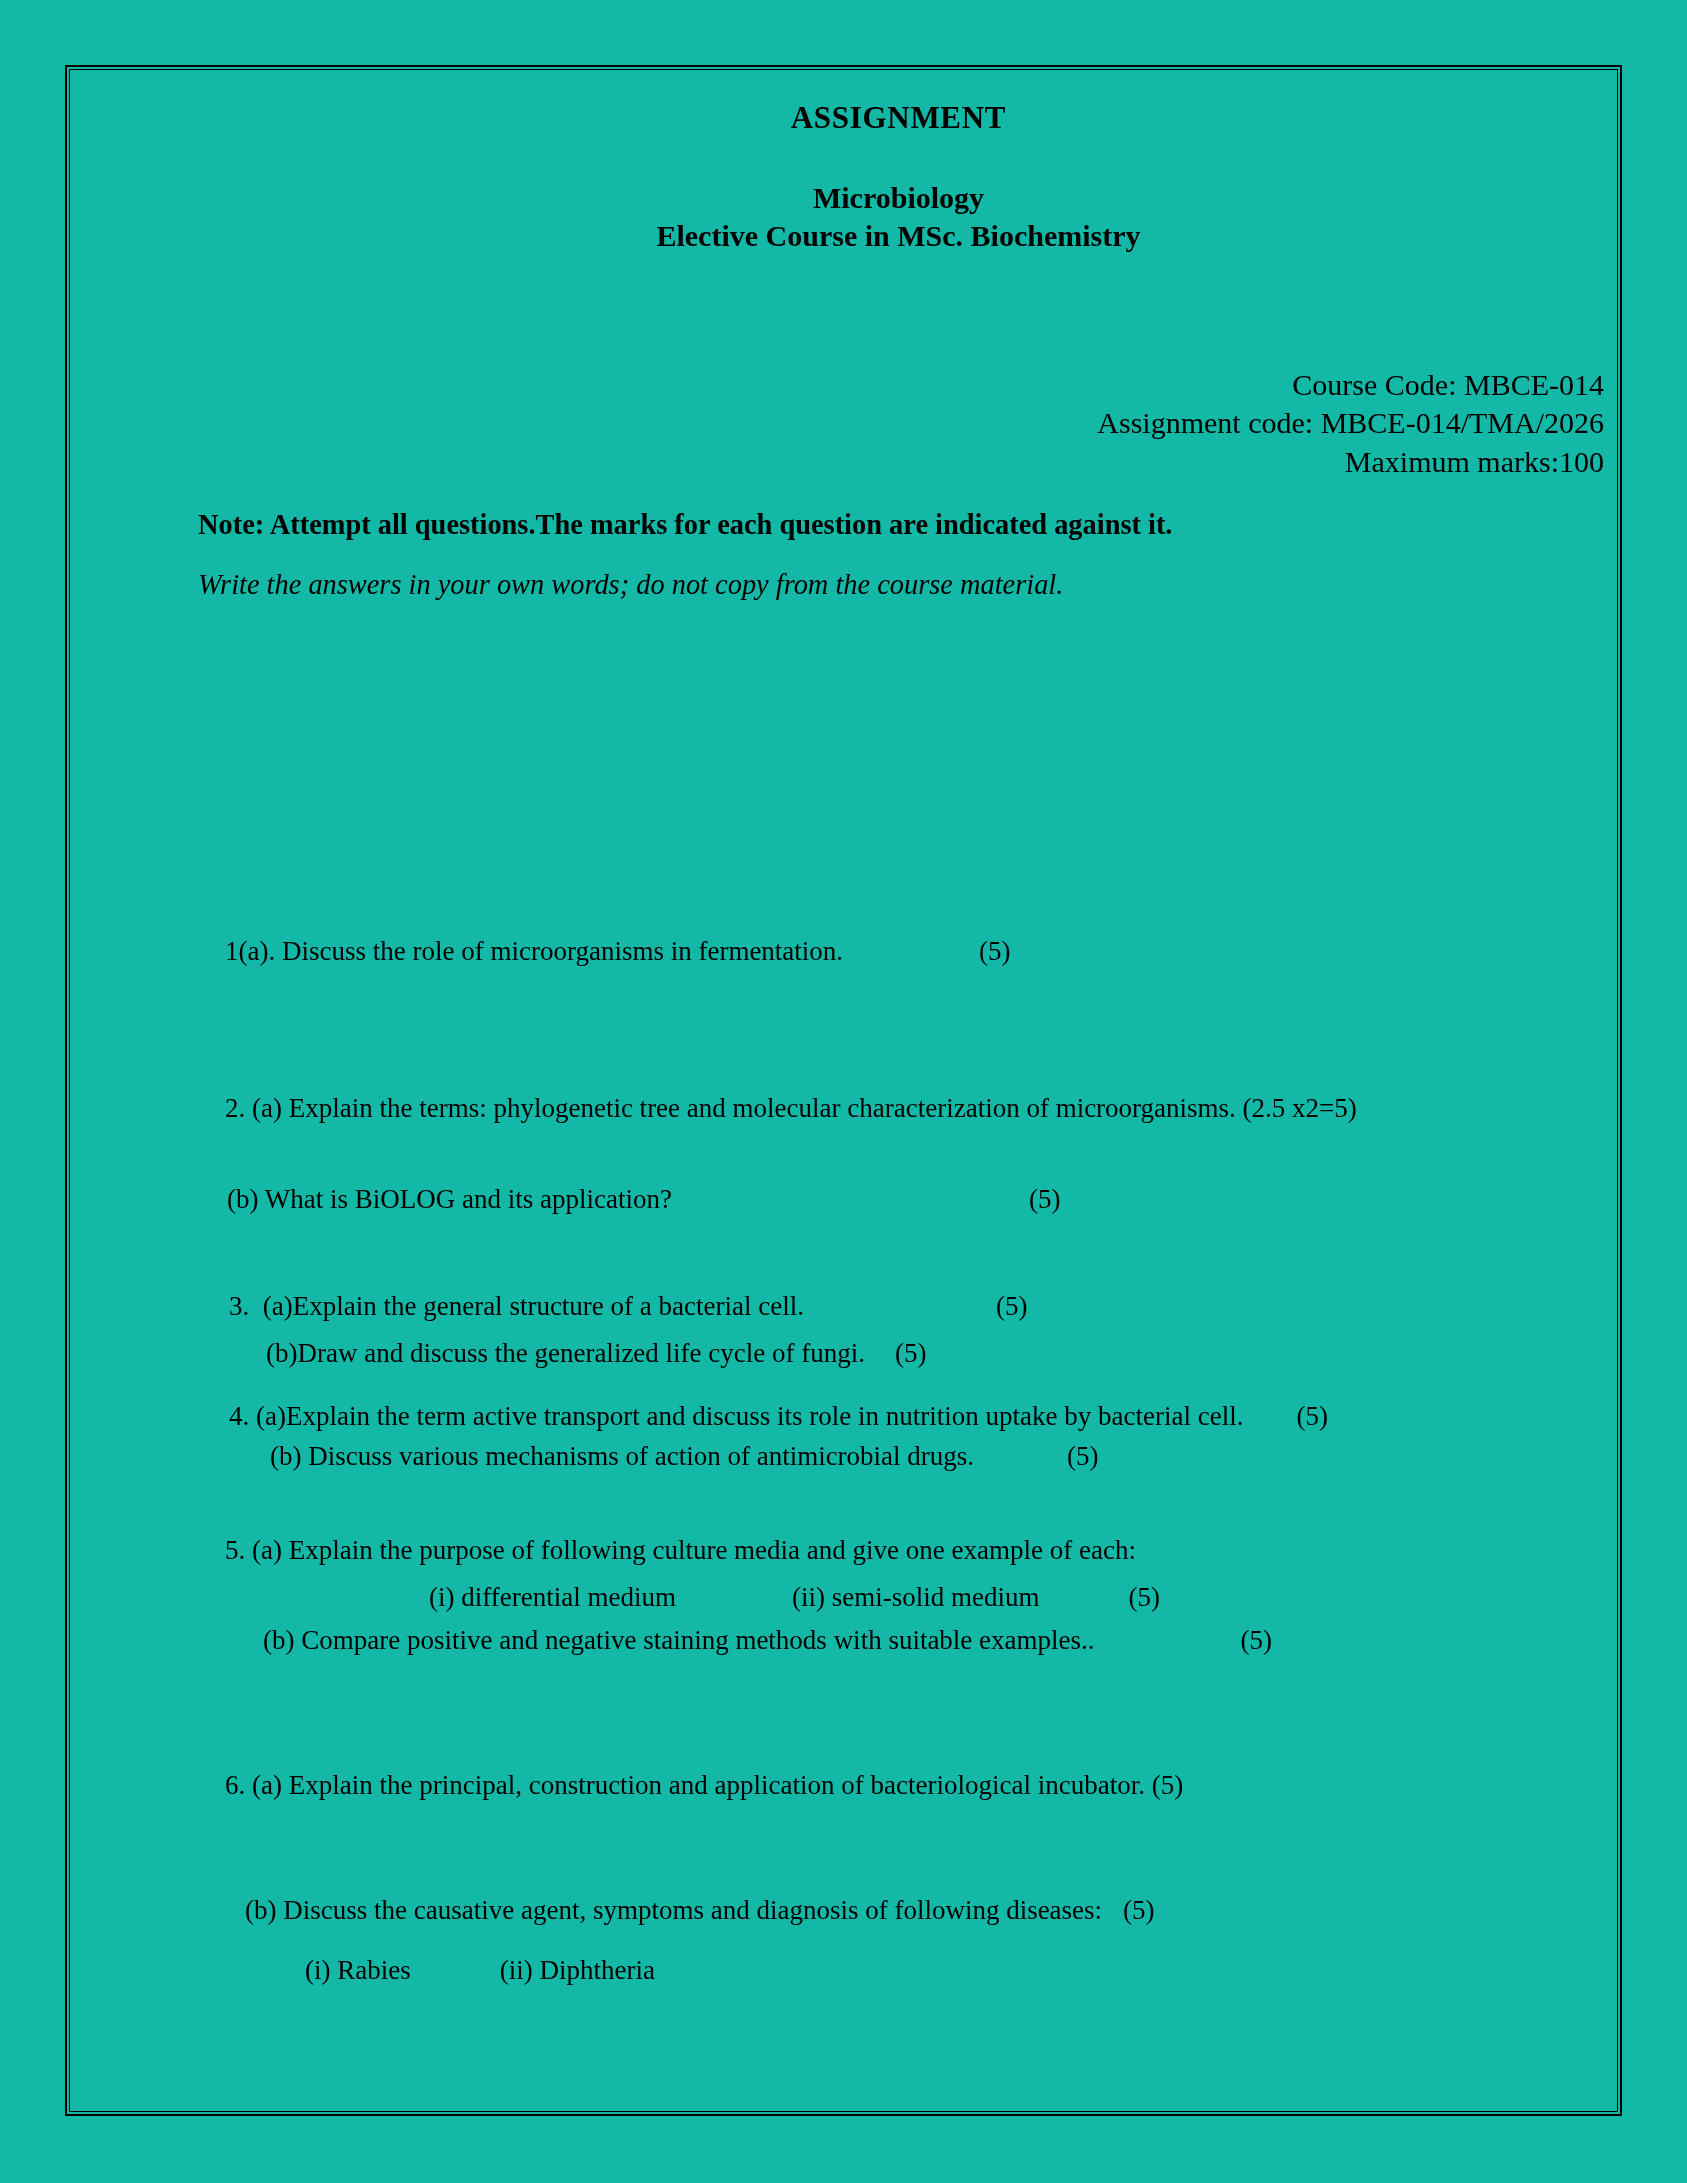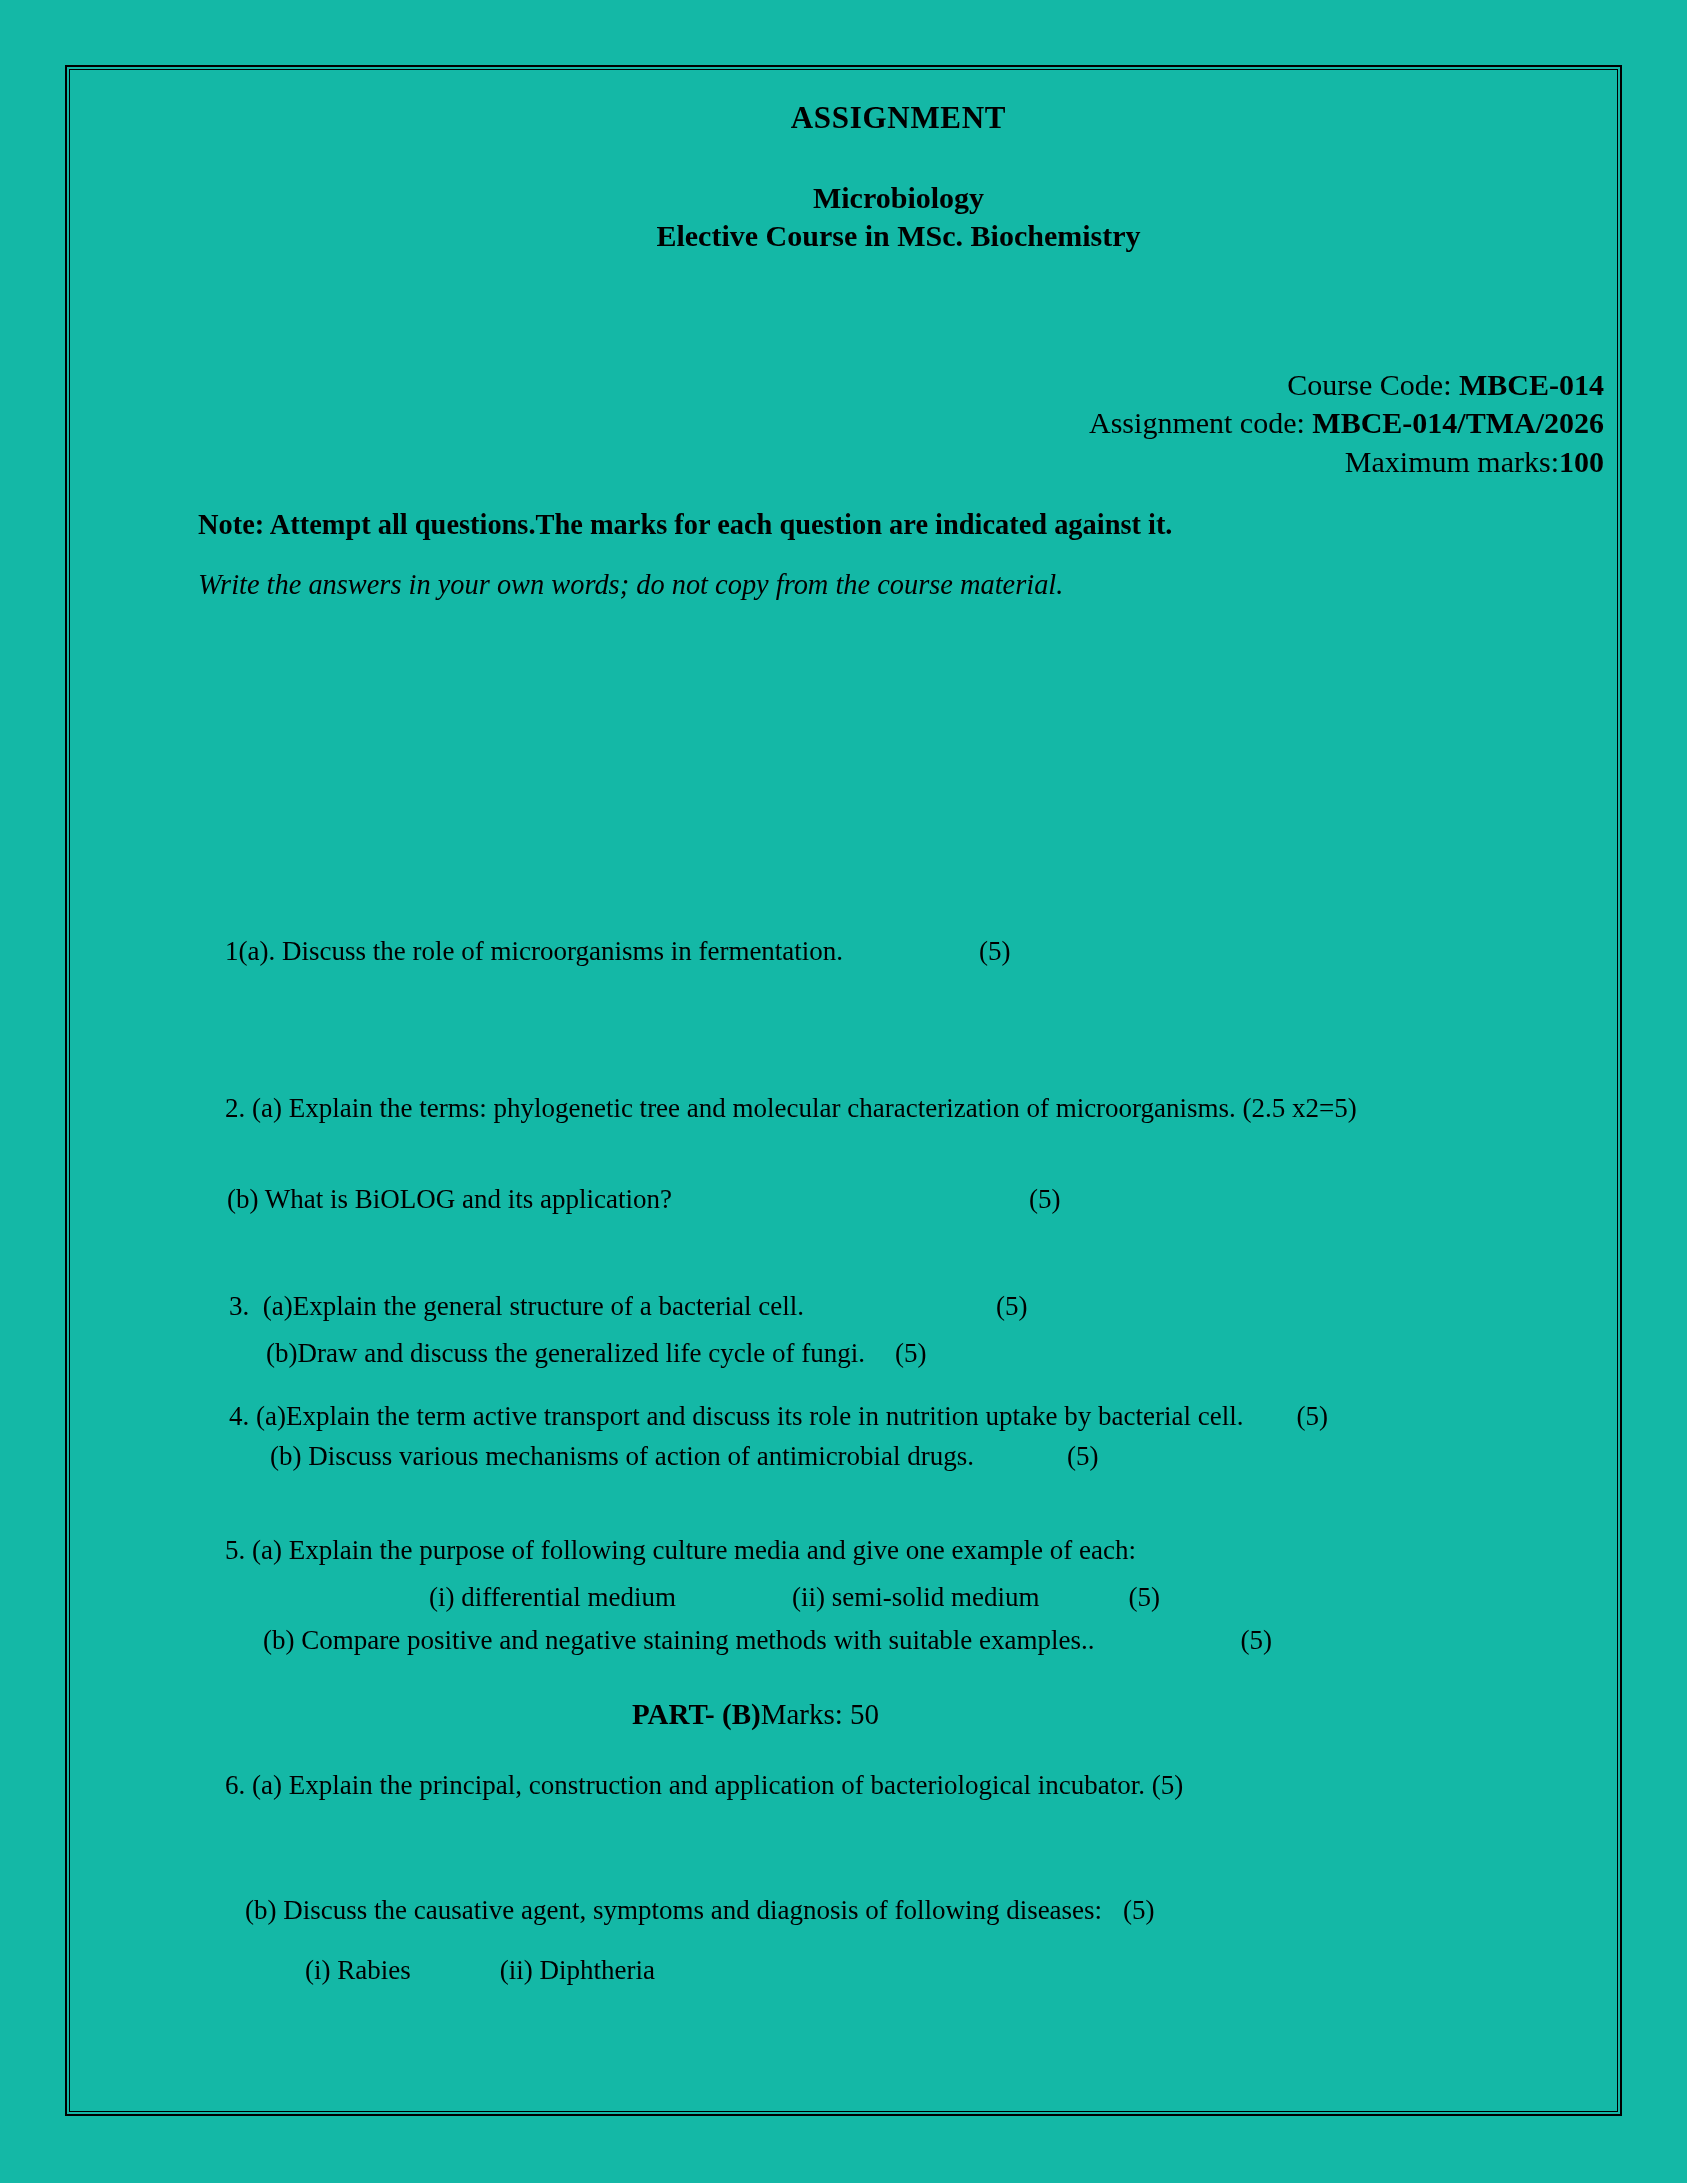--- a/index.html
+++ b/index.html
@@ -25,21 +25,21 @@
     white-space:pre;
   }
   .center{left:196px;right:86px;text-align:center;}
   .rightline{right:83px;text-align:right;}
   .title{font-size:31px;font-weight:bold;letter-spacing:0.7px;}
   .sub{font-size:30px;font-weight:bold;}
   .hdr{font-size:30px;}
   .note1{font-size:28.4px;font-weight:bold;}
   .note2{font-size:28.4px;font-style:italic;}
   .ph{font-size:29px;}
-  .b{font-weight:bold;margin-top:24px;}
+  .b{font-weight:normal;margin-top:24px;}
   .marks{display:inline-block;}
 </style>
 </head>
 <body>
 
 <div class="page">
 
   <div class="pborder">
     <div class="pborder-inner"></div>
   </div>
@@ -96,23 +96,20 @@
   </div>
 
   <div class="line" style="top:1549px;left:402px">
     <span>(i) differential medium</span><span class="marks" style="margin-left:116px">(ii) semi-solid medium</span><span class="marks" style="margin-left:89px">(5)</span>
   </div>
 
   <div class="line" style="top:1592px;left:236px">
     <span>(b) Compare positive and negative staining methods with suitable examples..</span><span class="marks" style="margin-left:146px">(5)</span>
   </div>
 
-  <div class="line ph" style="top:1662px;left:603px">
-    <span class="b">PART- (B)</span><span>Marks: 50</span>
-  </div>
 
   <div class="line" style="top:1737px;left:198px">
     <span>6. (a) Explain the principal, construction and application of bacteriological incubator. (5)</span>
   </div>
 
   <div class="line" style="top:1862px;left:218px">
     <span>(b) Discuss the causative agent, symptoms and diagnosis of following diseases:</span><span class="marks" style="margin-left:21px">(5)</span>
   </div>
 
   <div class="line" style="top:1922px;left:278px">

